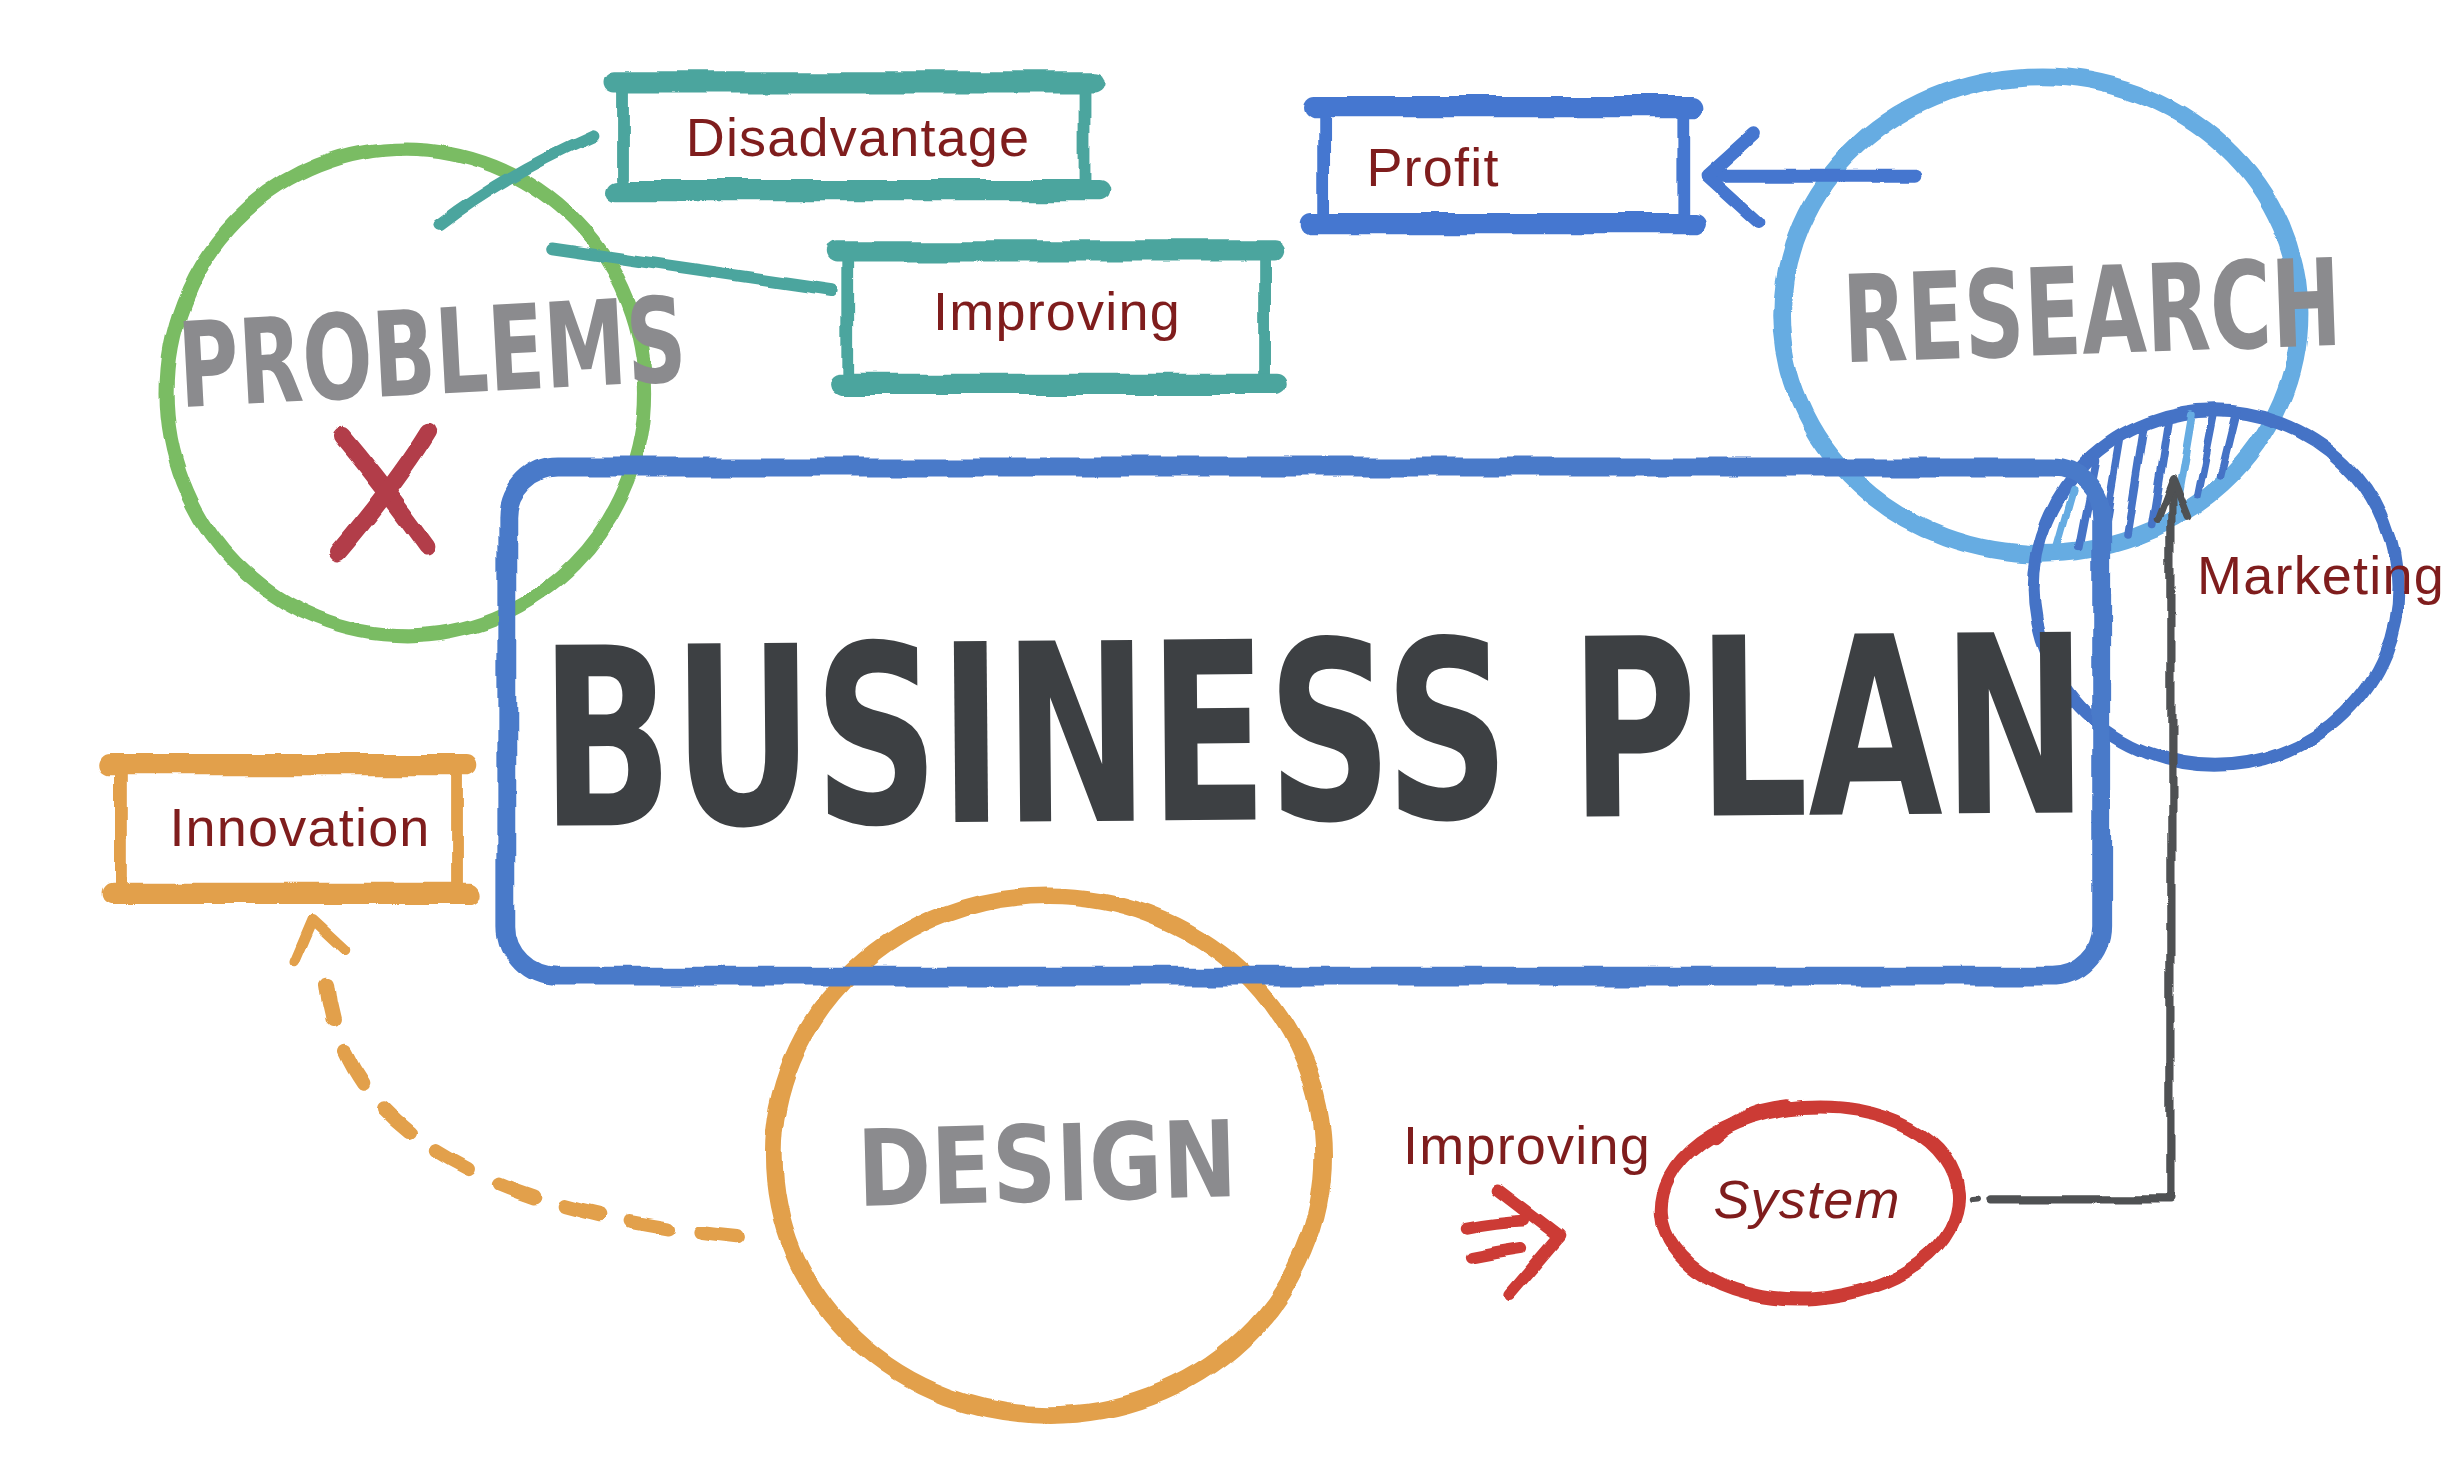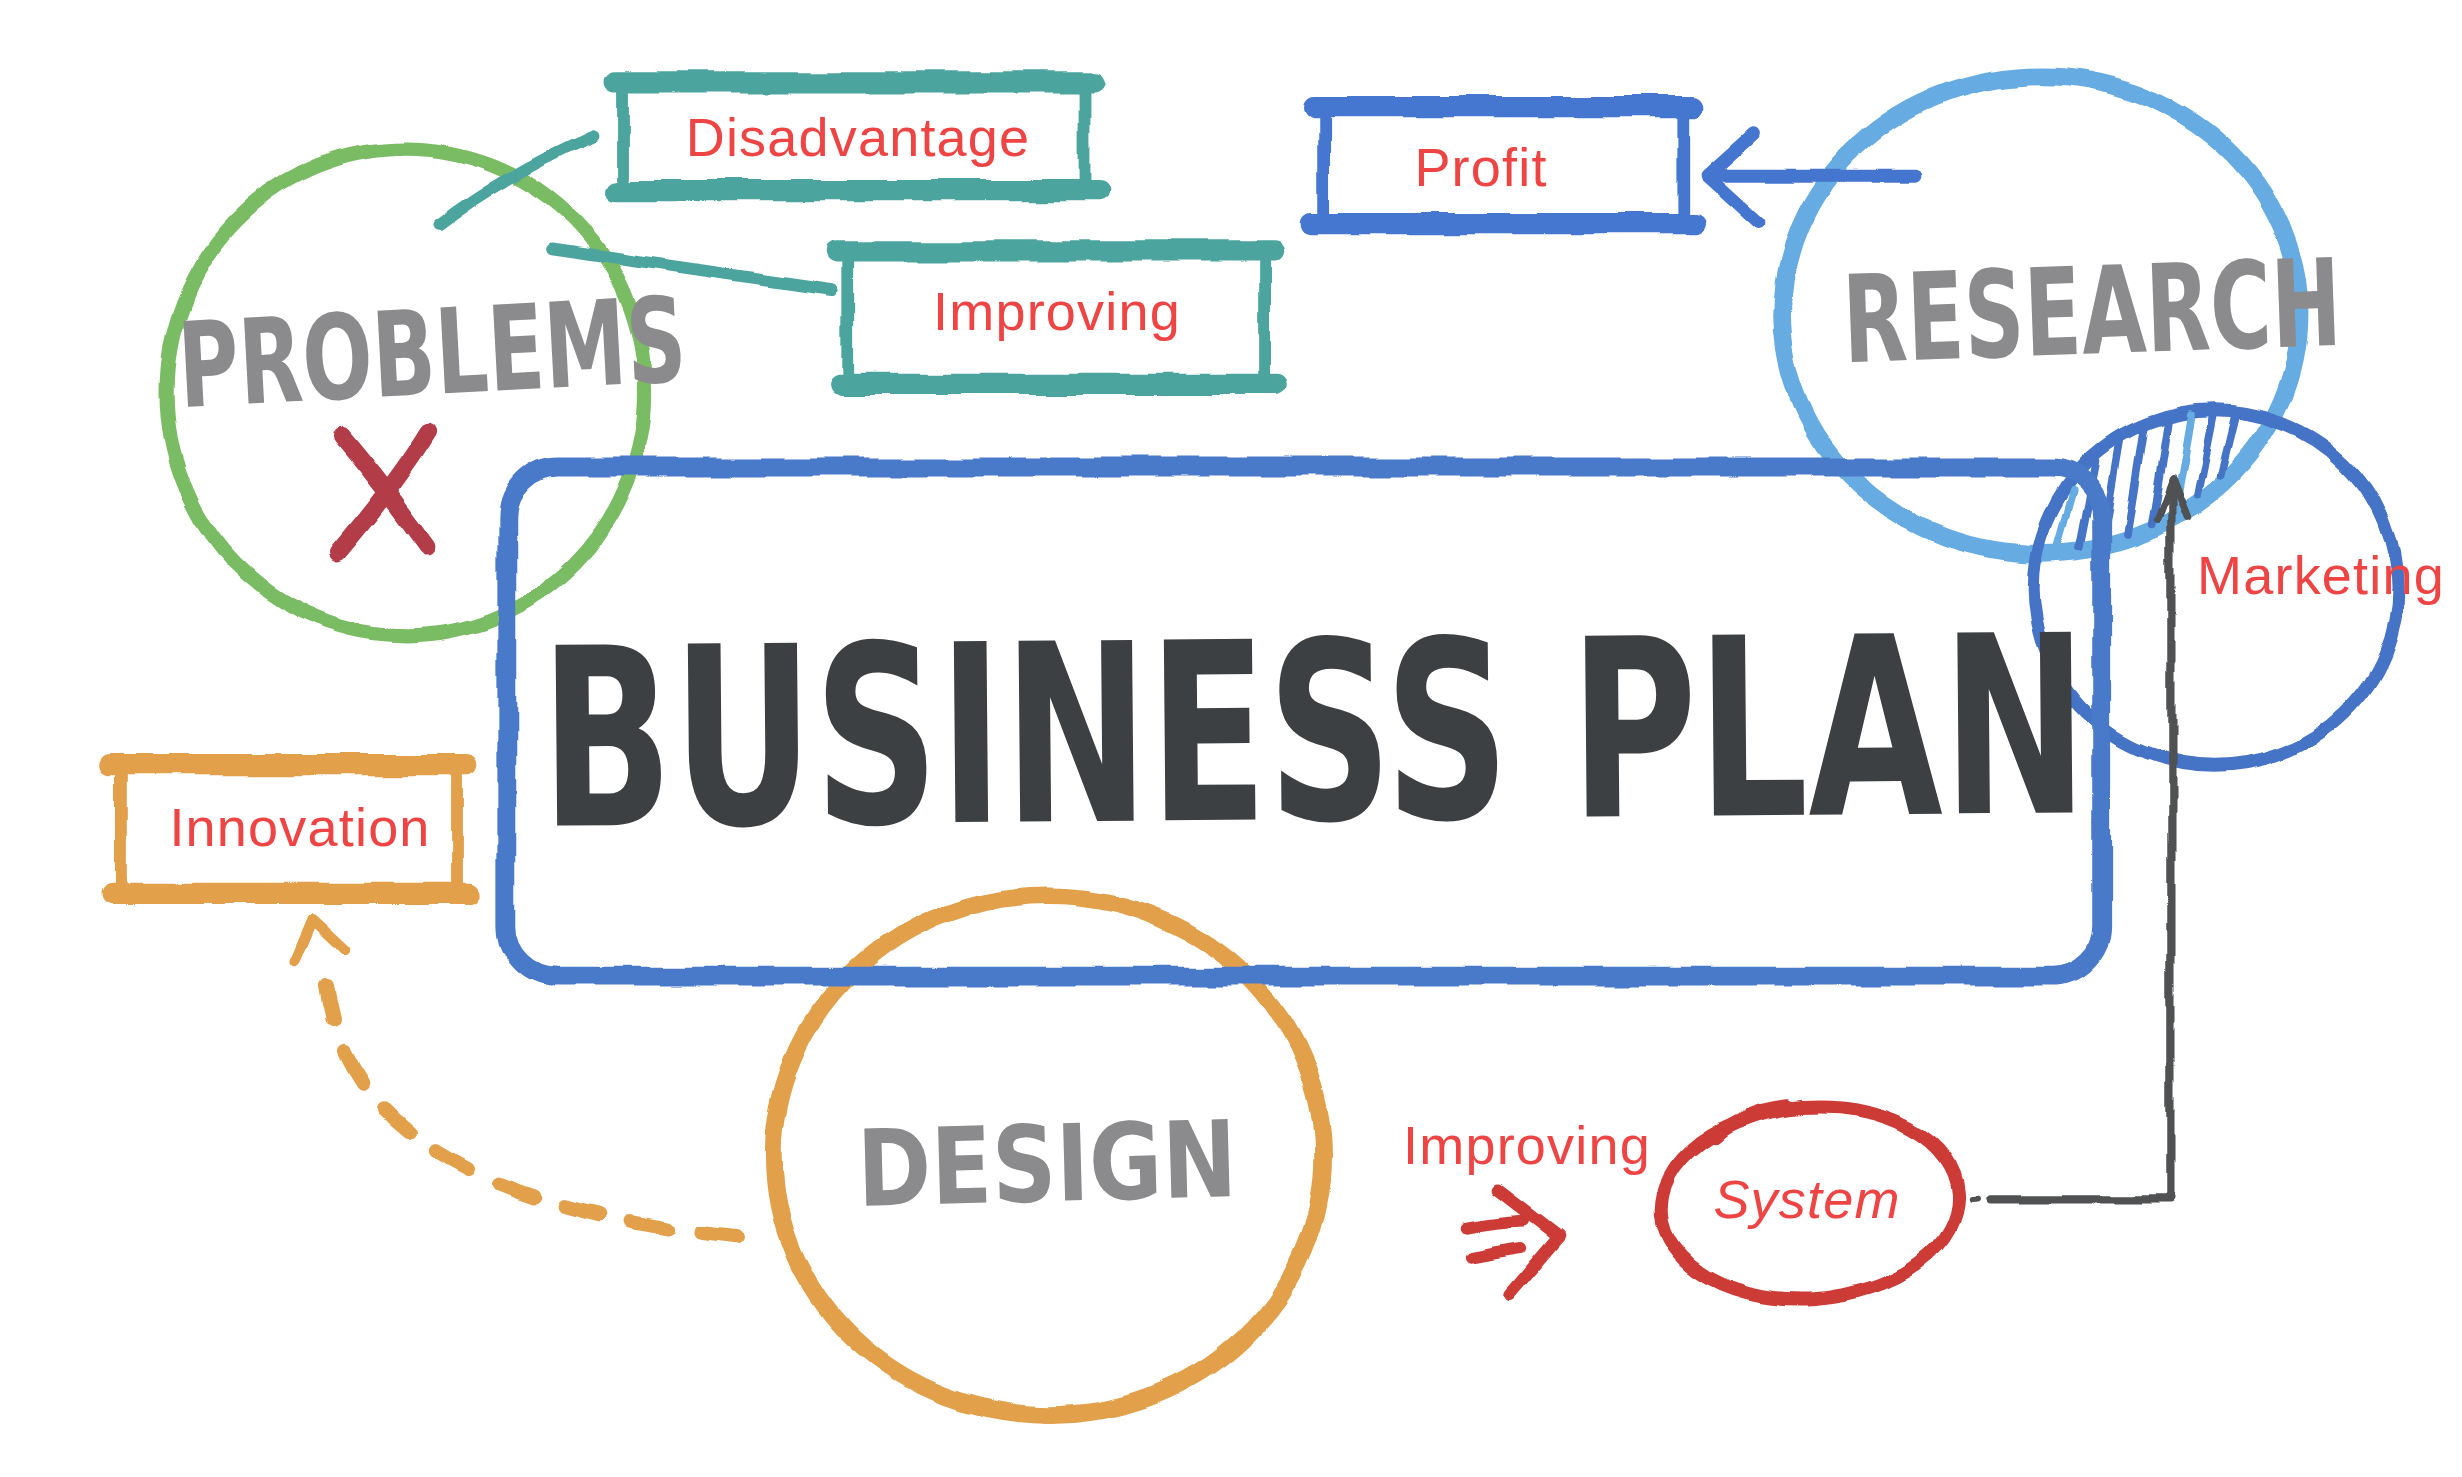--- a/index.html
+++ b/index.html
@@ -1,34 +1,34 @@
 <!DOCTYPE html>
 <html style="font-size:9.5px"><head>
 <meta charset="utf-8">
 <style>
   html,body{margin:0;padding:0;background:#ffffff;}
   #canvas{position:relative;width:2462px;height:1478px;background:#ffffff;overflow:hidden;
           font-family:"Liberation Sans",sans-serif;}
   #sketch{position:absolute;left:0;top:0;}
   .label{position:absolute;font-family:"Liberation Sans",sans-serif;font-size:54px;
-         color:#ef4444;letter-spacing:1.2px;white-space:nowrap;line-height:1;
+         color:#7f1d1d;letter-spacing:1.2px;white-space:nowrap;line-height:1;
          transform:translate(-50%,-50%);}
   .heading{position:absolute;font-family:"DejaVu Sans",sans-serif;font-weight:bold;
            color:#8b8b8e;white-space:nowrap;line-height:1;}
   .h-problems{left:432px;top:353px;font-size:118px;
               transform:translate(-50%,-50%) rotate(-3deg) scale(0.70,1);}
   .h-research{left:2092px;top:312px;font-size:121px;
               transform:translate(-50%,-50%) rotate(-2deg) scale(0.69,1);}
   .h-design{left:1047px;top:1165px;font-size:106px;
             transform:translate(-50%,-50%) rotate(-1.5deg) scale(0.84,1);}
   .h-businessplan{left:1314px;top:733px;font-size:248px;color:#3d4043;
                   transform:translate(-50%,-50%) rotate(-0.5deg) scale(0.70,1);}
   .l-disadvantage{left:858px;top:137px;}
   .l-organizing{left:1057px;top:311px;}
-  .l-profit{left:1481px;top:167px;}
+  .l-profit{left:1433px;top:167px;}
   .l-marketing{left:2321px;top:575px;}
   .l-innovation{left:300px;top:827px;}
   .l-improving{left:1507px;top:1145px;margin-left:20px;}
   .l-system{left:1807px;top:1199px;font-style:italic;}
 </style>
 </head>
 <body>
 
 <div id="canvas">
 

